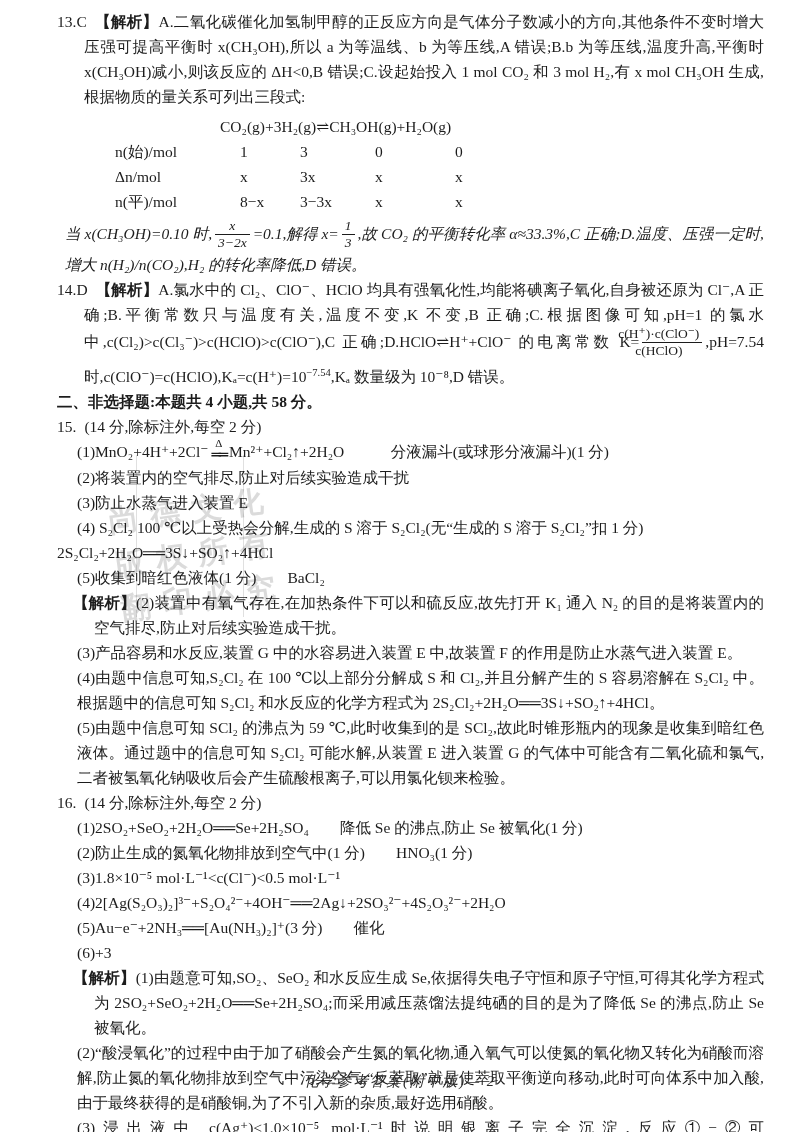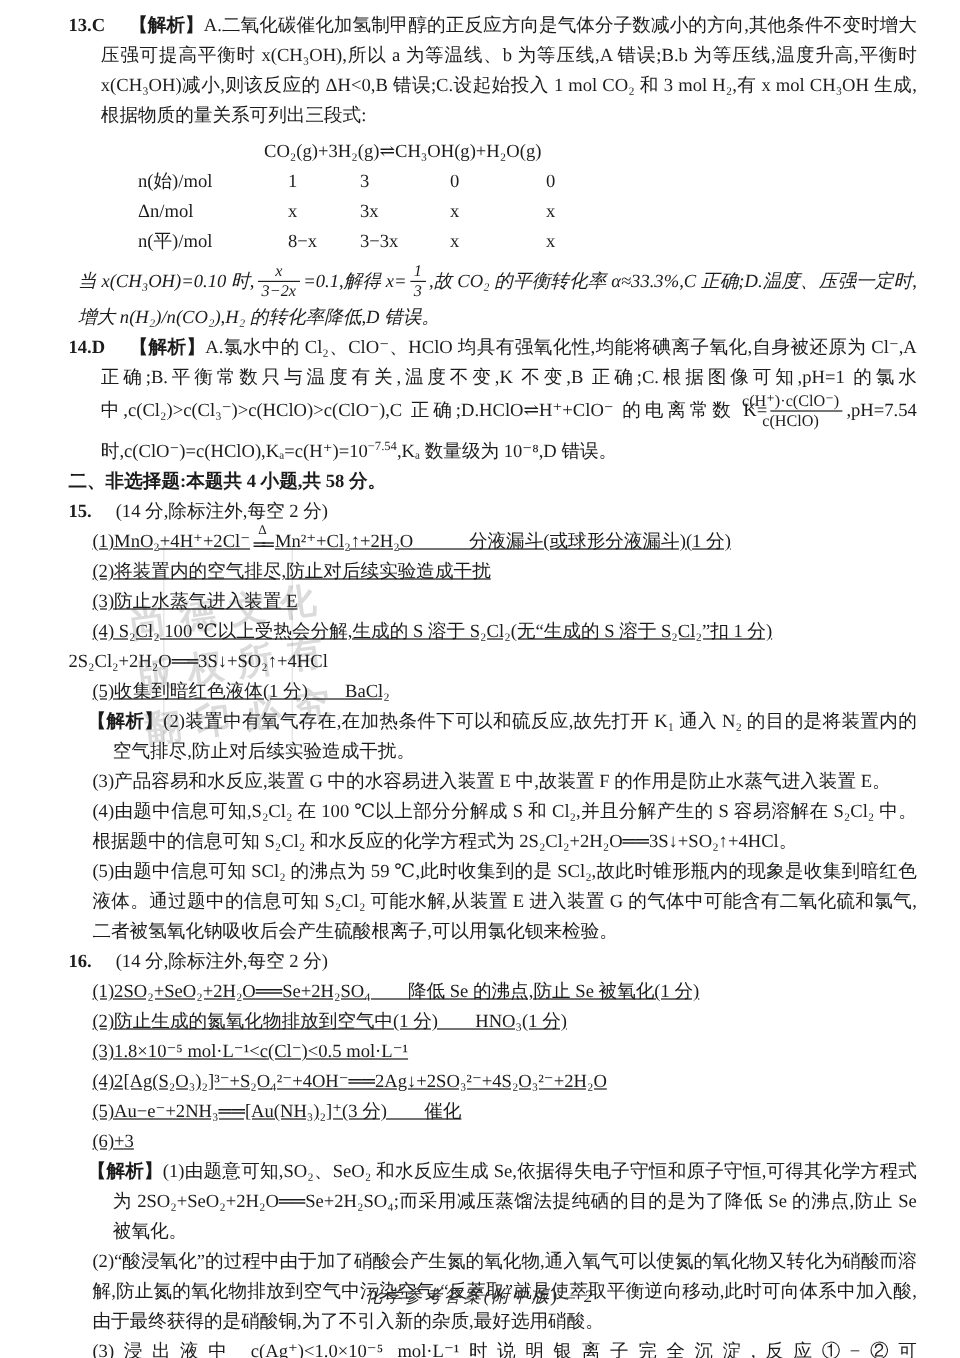--- a/index.html
+++ b/index.html
@@ -2,23 +2,23 @@
 <html><head>
 <meta charset="utf-8">
 <style>
   html,body{margin:0;padding:0;background:#ffffff;}
   .page{position:relative;width:800px;height:1132px;background:#fff;overflow:hidden;
         color:#1c1c1c;font-family:"Liberation Serif","DejaVu Serif",serif;
         font-size:15.5px;line-height:25px;}
   #doc{position:relative;z-index:2;padding:9px 36px 0 57px;text-align:justify;}
   p{margin:0;}
   .item{padding-left:27px;text-indent:-27px;}
-  .item .num{font-weight:bold;margin-right:20px;}
+  .item .num{font-weight:normal;margin-right:8px;}
   .cont{margin-left:8px;font-style:italic;}
-  .sub{margin-left:20px;text-decoration:underline;}
+  .sub{margin-left:20px;}
   .sub0{margin-left:0;}
   .expl{margin-left:16px;padding-left:21px;text-indent:-21px;}
   .expl2{margin-left:20px;}
   .heading{font-weight:bold;}
   .b{font-weight:bold;}
   .sup{font-size:10.5px;vertical-align:6px;letter-spacing:0;}
   .frac{display:inline-flex;flex-direction:column;text-align:center;vertical-align:middle;
         font-size:13.5px;line-height:16px;margin:0 3px;position:relative;top:-1px;}
   .frac .fn{border-bottom:1px solid #1c1c1c;padding:0 3px;}
   .frac .fd{padding:0 3px;}

